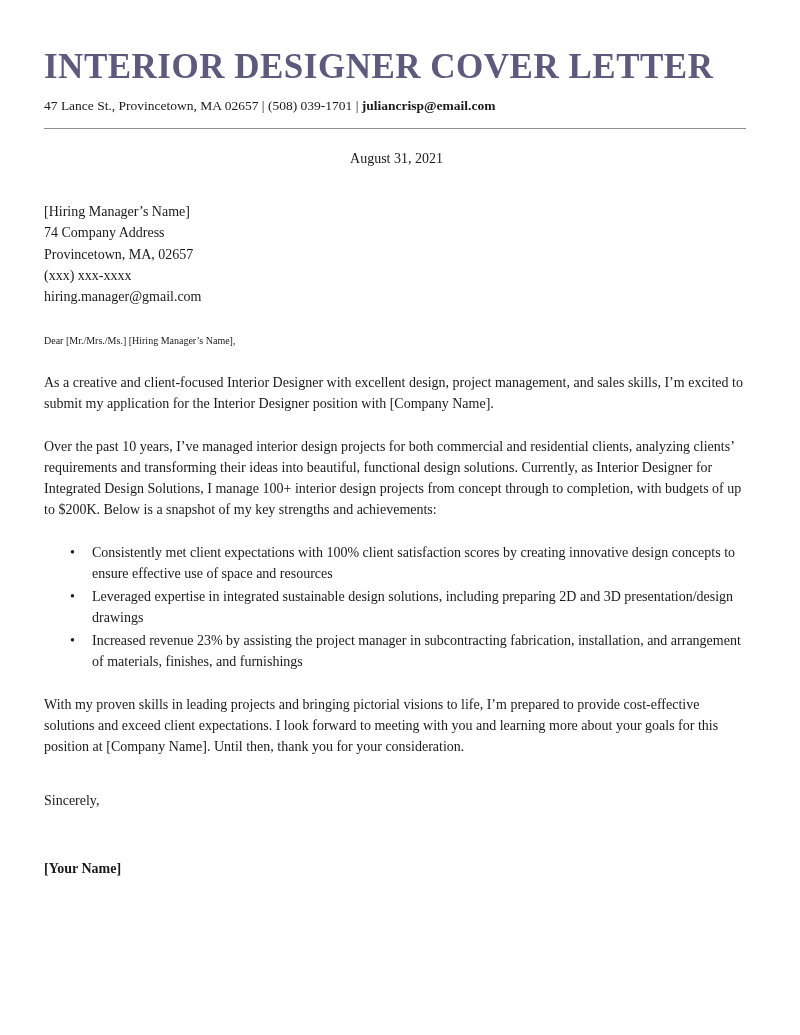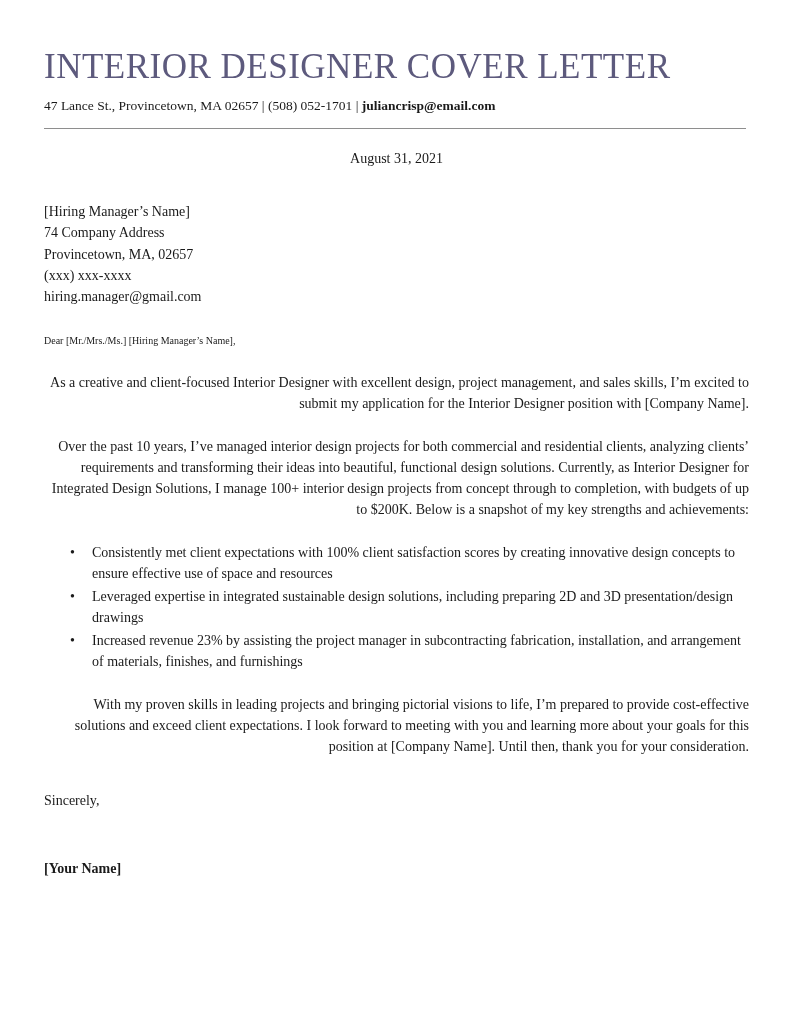--- a/index.html
+++ b/index.html
@@ -34,21 +34,21 @@
     position: absolute;
     left: 44px;
     top: 48px;
     width: 705px;
   }
   .letter-title {
     font-family: "Liberation Serif", "DejaVu Serif", serif;
     font-size: 35px;
     letter-spacing: 0.5px;
     color: #5d5a7d;
-    font-weight: normal;
+    font-weight: bold;
     line-height: 1.1;
     margin: 0 0 10px 0;
     white-space: nowrap;
   }
   .contact-line {
     font-size: 13.5px;
     color: #1a1a1a;
     margin: 0 0 14px 0;
     line-height: 1.3;
   }
@@ -75,21 +75,21 @@
     white-space: nowrap;
   }
   .salutation {
     font-size: 10px;
     margin: 0 0 26px 0;
   }
   .para {
     font-size: 14px;
     line-height: 1.5;
     margin: 0 0 22px 0;
-    text-align: right;
+    text-align: left;
   }
   ul.bullets {
     margin: 0 0 22px 0;
     padding-left: 48px;
     list-style: none;
   }
   ul.bullets li {
     font-size: 14px;
     line-height: 1.5;
     margin-bottom: 2px;
@@ -119,21 +119,21 @@
 <body>
 
 <div class="page">
   <div class="edge-left"></div>
 
   <div class="content">
 
     <h1 class="letter-title">INTERIOR DESIGNER COVER LETTER</h1>
 
     <div class="contact-line">
-      <span>47 Lance St., Provincetown, MA 02657</span><span> | </span><span>(508) 052-1701</span><span> | </span><span class="email">juliancrisp@email.com</span>
+      <span>47 Lance St., Provincetown, MA 02657</span><span> | </span><span>(508) 039-1701</span><span> | </span><span class="email">juliancrisp@email.com</span>
     </div>
 
     <div class="divider"></div>
 
     <div class="date">August 31, 2021</div>
 
     <div class="recipient">
       <div>[Hiring Manager’s Name]</div>
       <div>74 Company Address</div>
       <div>Provincetown, MA, 02657</div>

